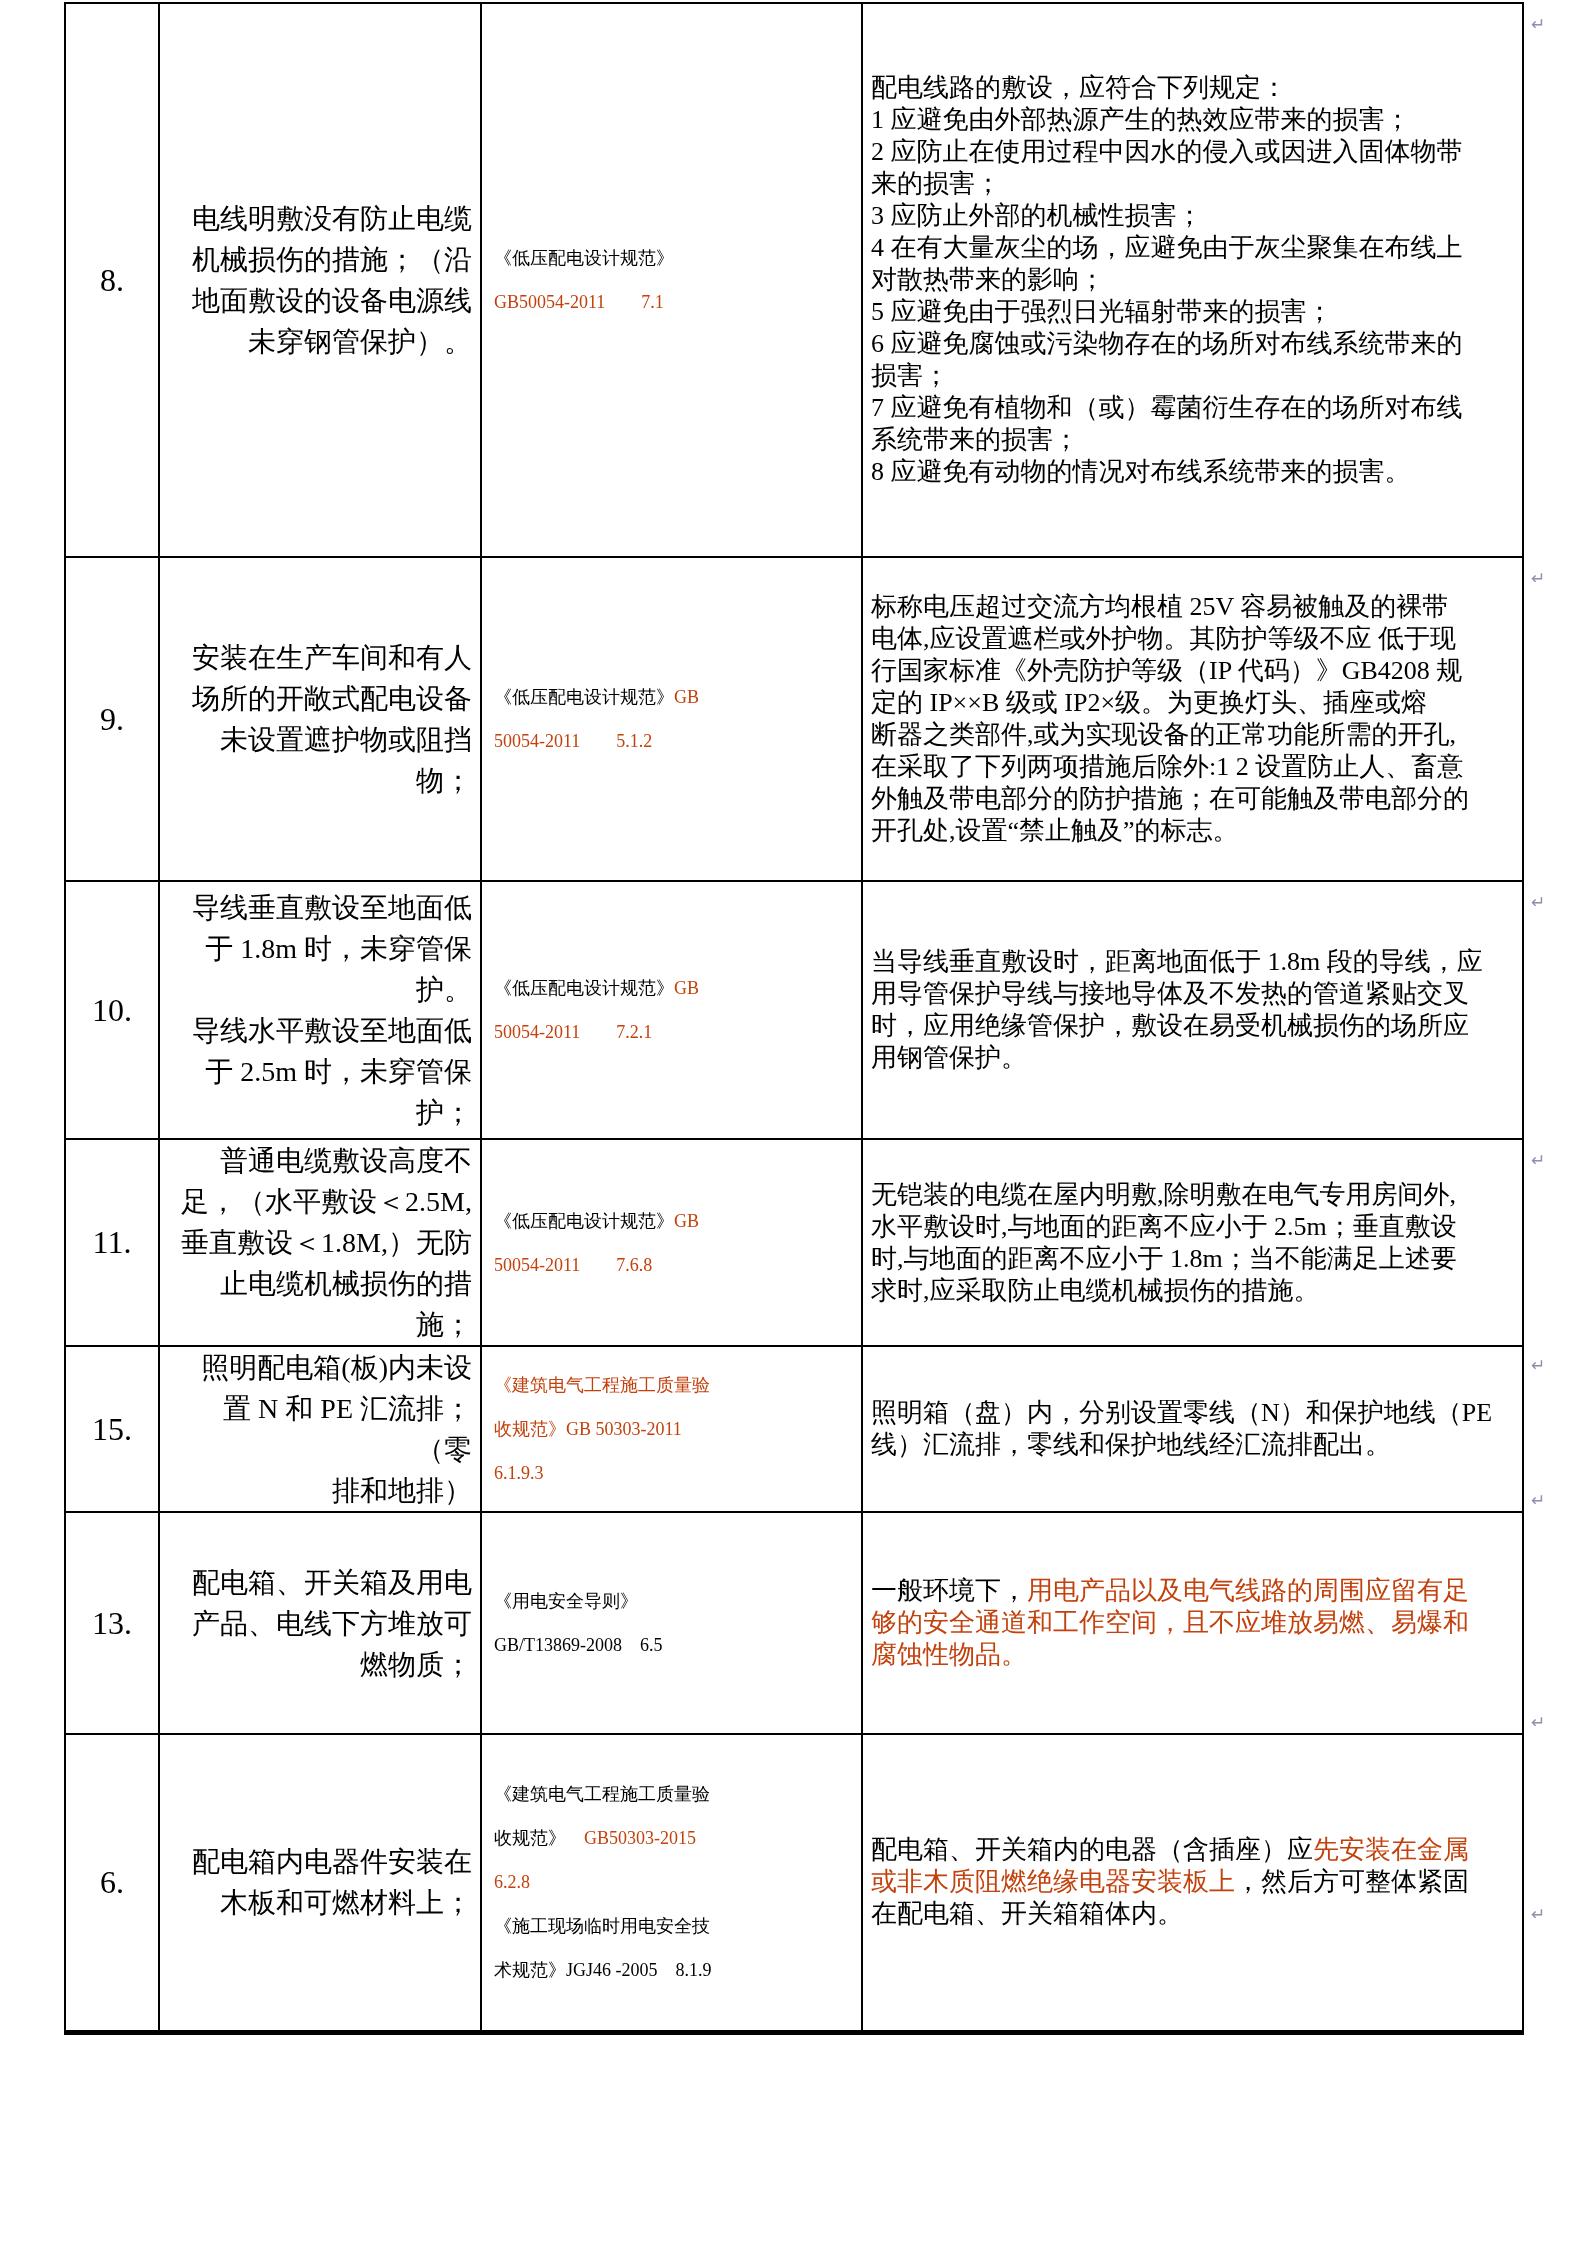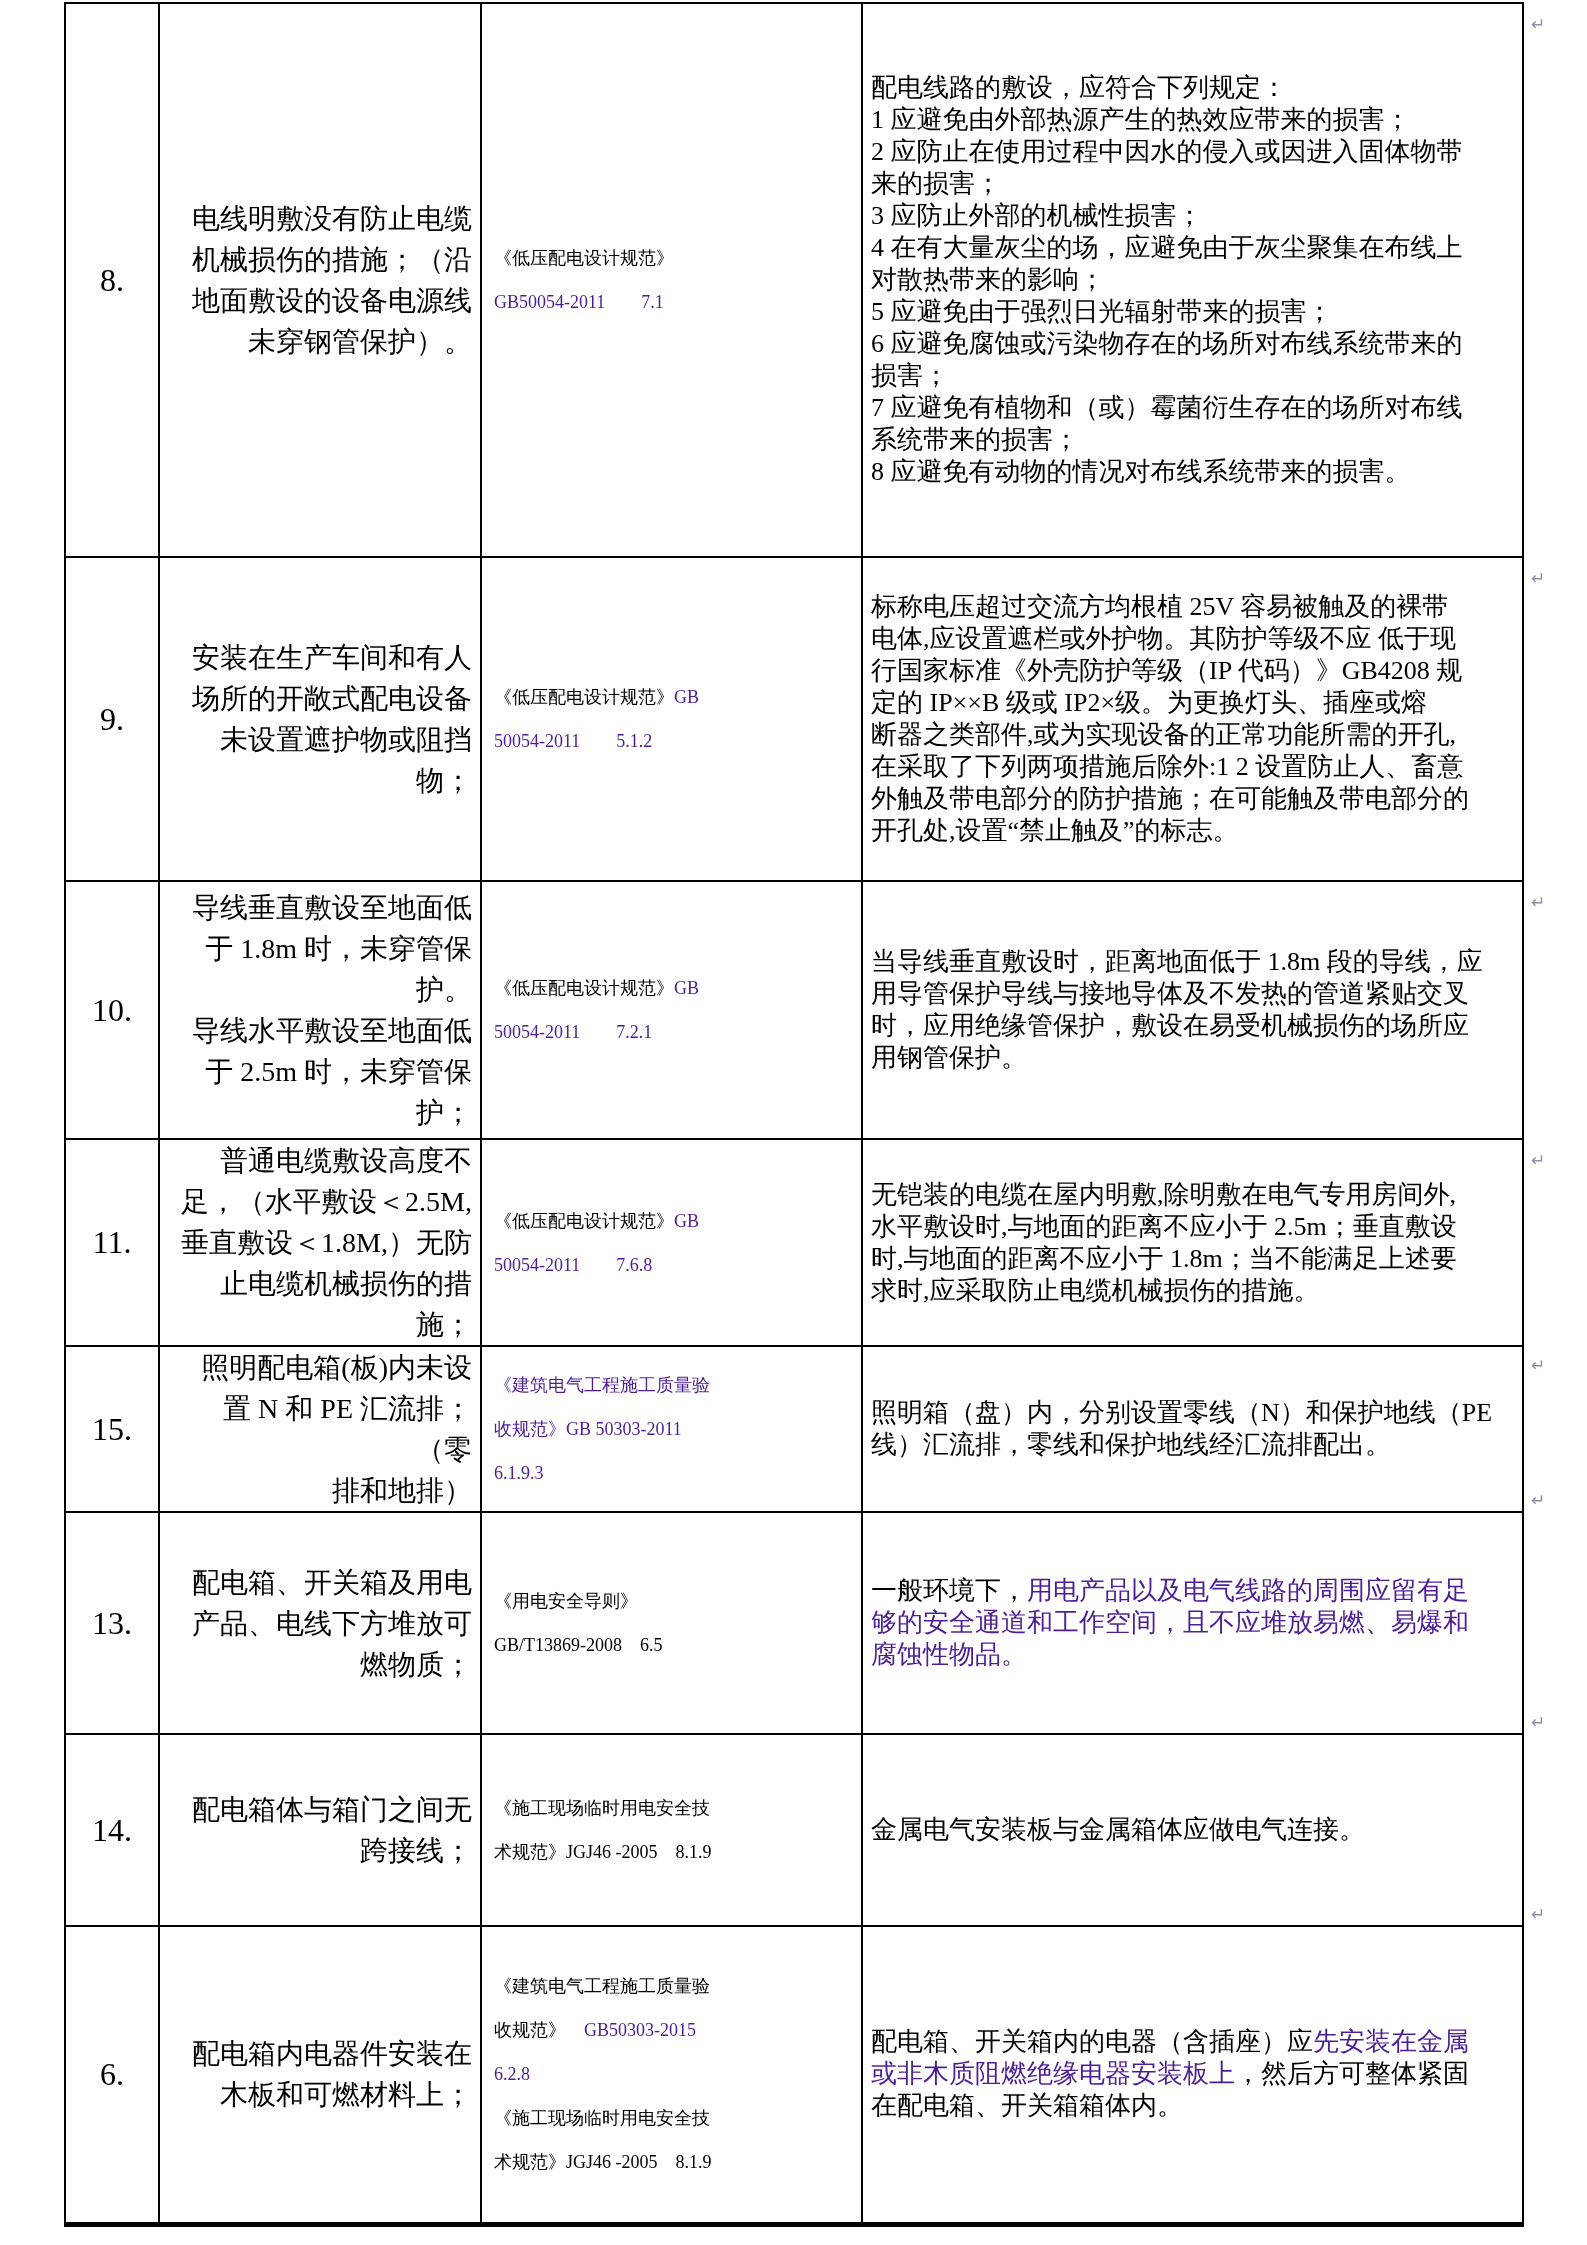--- a/index.html
+++ b/index.html
@@ -51,21 +51,21 @@
     white-space:pre-wrap;
     text-align:left;
   }
   td.c-reg{
     padding:0 8px;
     font-size:26px;
     line-height:32px;
     white-space:pre-wrap;
     text-align:left;
   }
-  .red{color:#4c1d95;}
+  .red{color:#c2410c;}
   .blk{color:#000000;}
   .pmark{
     position:absolute;
     left:1531px;
     width:24px;
     color:#8a90a8;
     font-size:17px;
     line-height:17px;
     font-family:"DejaVu Sans",sans-serif;
   }
@@ -173,28 +173,20 @@
         <td class="c-desc"><span>配电箱、开关箱及用电
 产品、电线下方堆放可
 燃物质；</span></td>
         <td class="c-ref"><span class="blk">《用电安全导则》
 GB/T13869-2008　6.5</span><span class="red"></span><span class="blk"></span></td>
         <td class="c-reg"><span class="blk">一般环境下，</span><span class="red">用电产品以及电气线路的周围应留有足
 够的安全通道和工作空间，且不应堆放易燃、易爆和
 腐蚀性物品。</span><span class="blk"></span></td>
       </tr>
 
-      <tr class="r6">
-        <td class="c-num"><span>14.</span></td>
-        <td class="c-desc"><span>配电箱体与箱门之间无
-跨接线；</span></td>
-        <td class="c-ref"><span class="blk">《施工现场临时用电安全技
-术规范》JGJ46 -2005　8.1.9</span><span class="red"></span><span class="blk"></span></td>
-        <td class="c-reg"><span class="blk">金属电气安装板与金属箱体应做电气连接。</span><span class="red"></span><span class="blk"></span></td>
-      </tr>
 
       <tr class="r7">
         <td class="c-num"><span>6.</span></td>
         <td class="c-desc"><span>配电箱内电器件安装在
 木板和可燃材料上；</span></td>
         <td class="c-ref"><span class="blk">《建筑电气工程施工质量验
 收规范》</span><span class="red">　GB50303-2015
 6.2.8</span><span class="blk">
 《施工现场临时用电安全技
 术规范》JGJ46 -2005　8.1.9</span></td>

